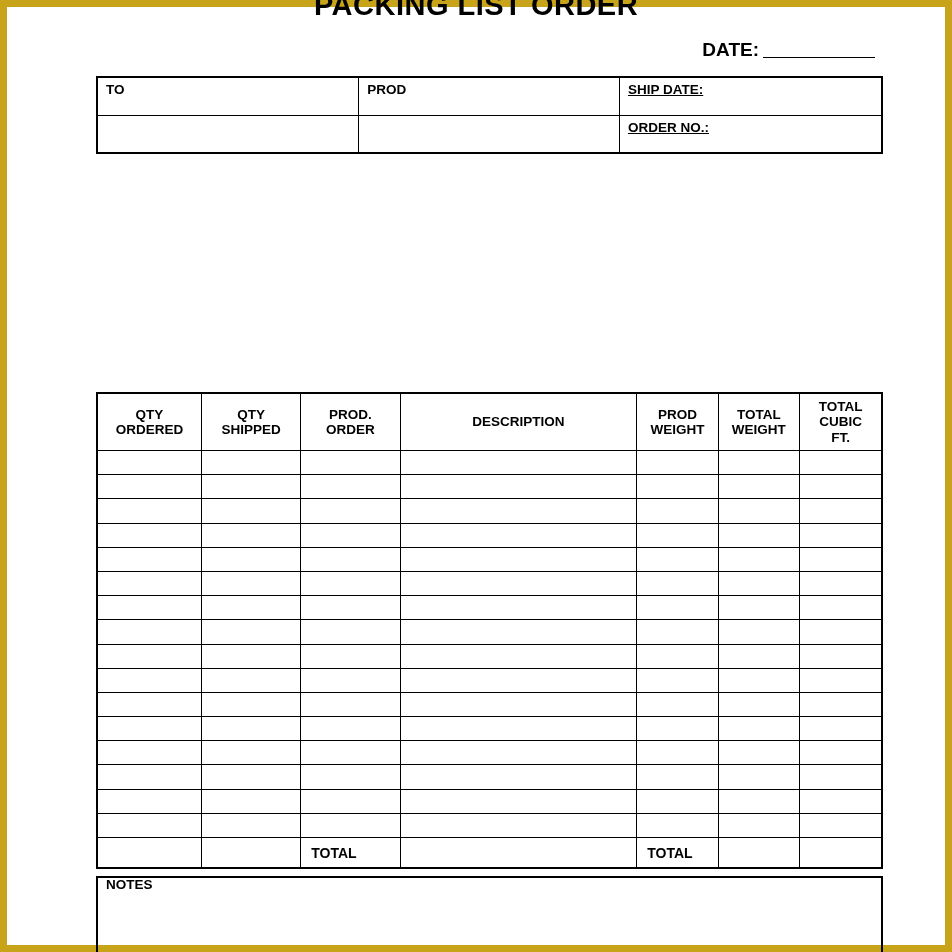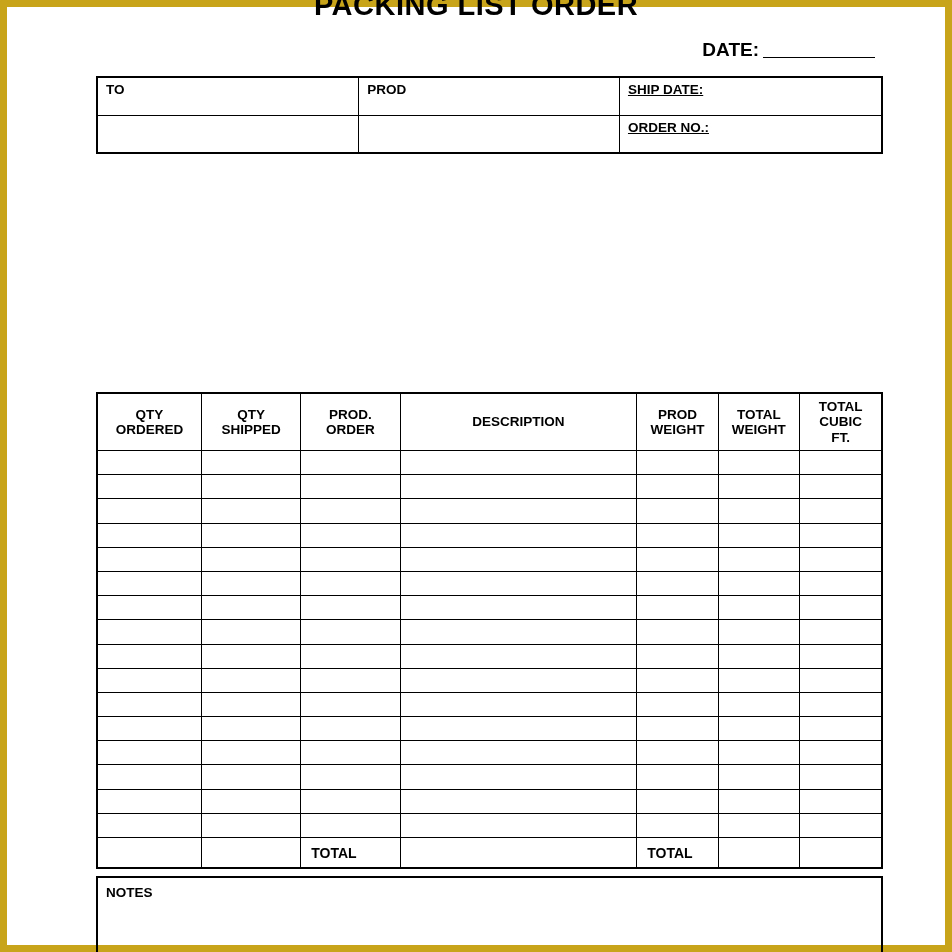--- a/index.html
+++ b/index.html
@@ -149,21 +149,21 @@
   
   .block-notes {
     position: absolute;
     left: 89px;
     top: 869px;
     width: 787px;
     height: 90px;
     border: 2.5px solid #000;
     box-sizing: border-box;
   }
-  .block-notes .cell-label { padding-top: 8px; }
+  .block-notes .cell-label { padding-top: 0; }
 </style>
 </head>
 <body>
 
 <div class="page">
   <div class="sheet">
 
     <div class="doc-title">PACKING LIST ORDER</div>
 
     <div class="date-line">

